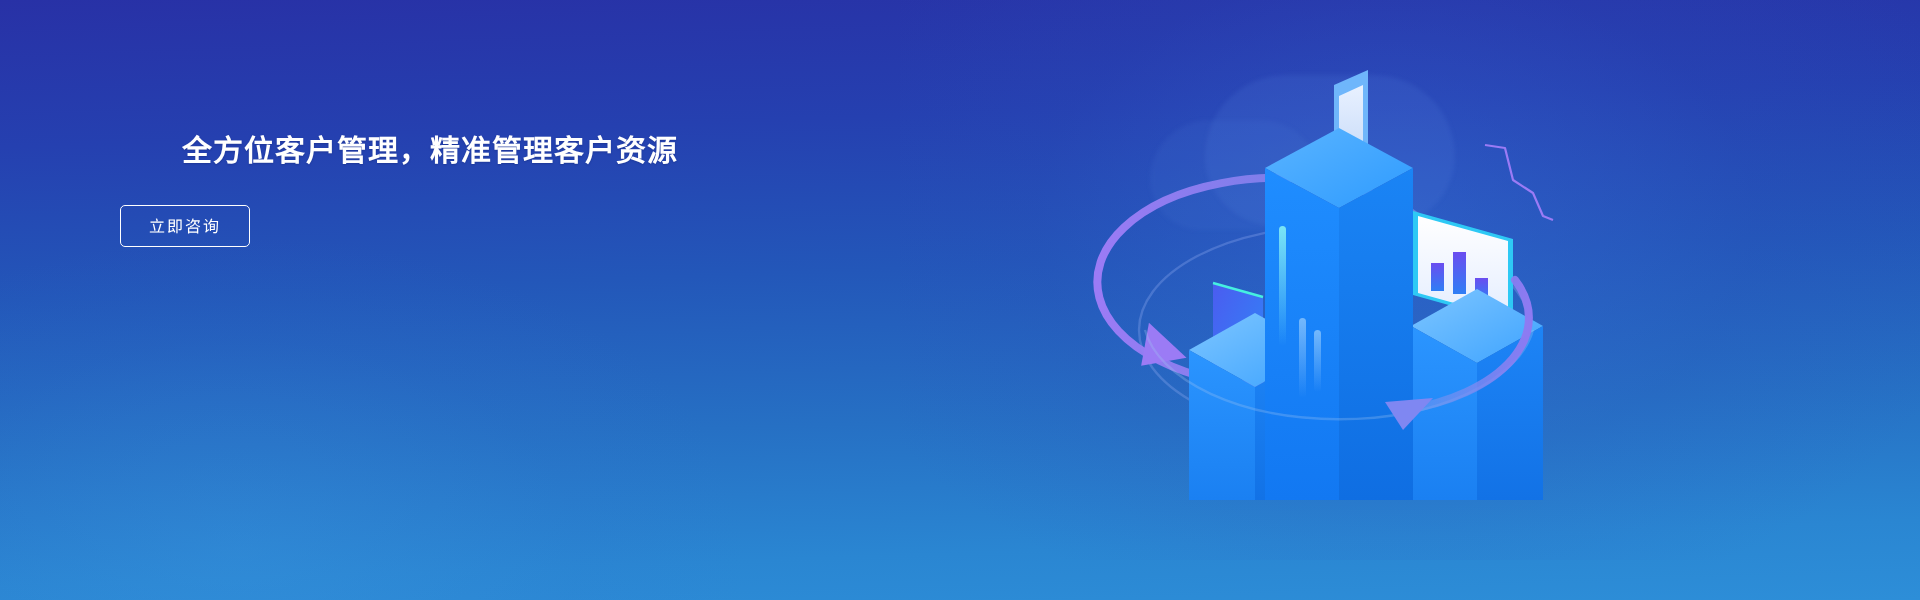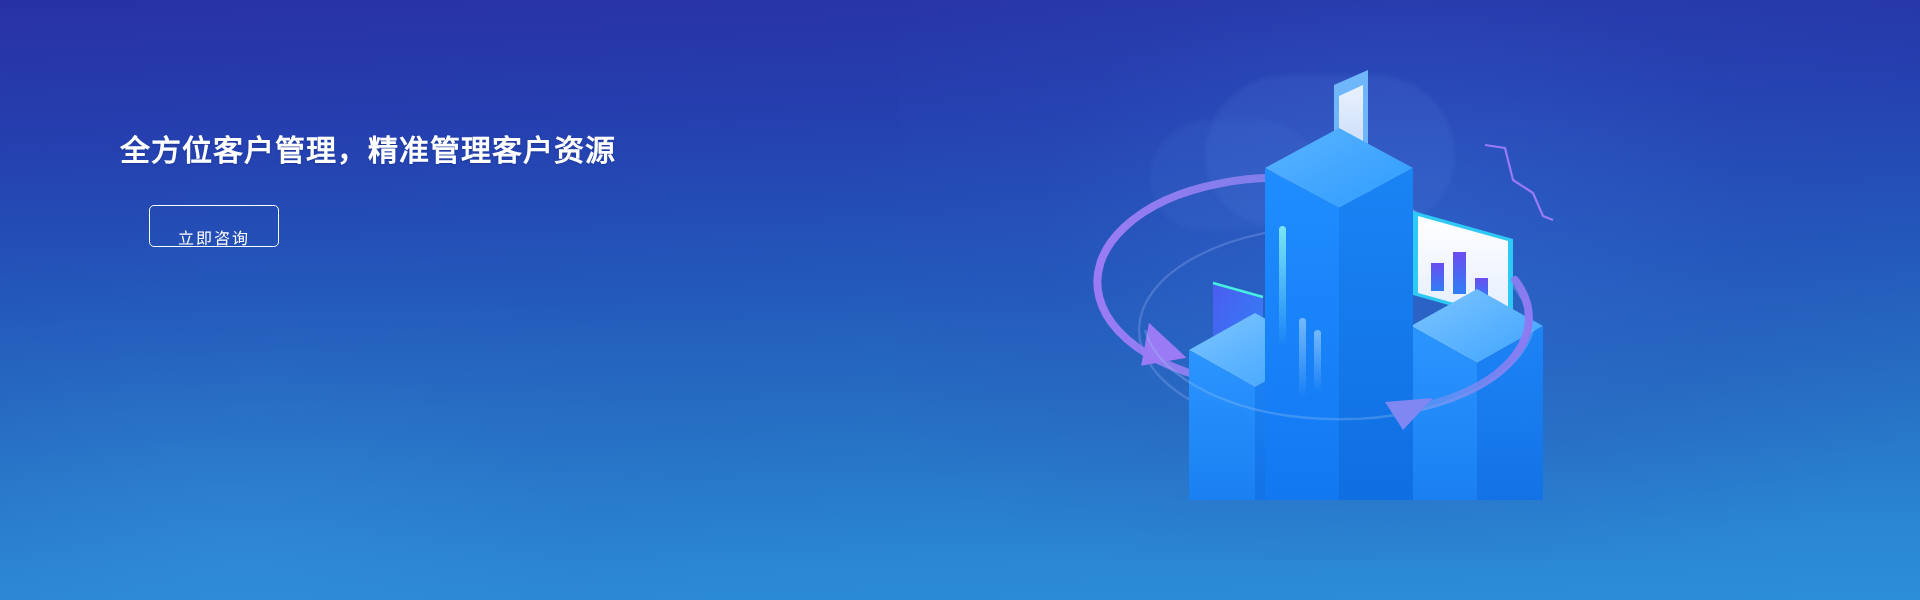--- a/index.html
+++ b/index.html
@@ -32,33 +32,33 @@
     filter:blur(2px);
   }
   .cloud-blob.b2{left:1150px;top:120px;width:170px;height:110px;background:rgba(80,120,220,.13);}
 
   
   .copy{position:absolute;left:120px;top:131px;width:620px;}
   .headline{
     margin:0;color:#ffffff;font-size:30px;line-height:40px;
     font-weight:bold;letter-spacing:1px;
     text-shadow:0 1px 2px rgba(10,20,80,.25);
+    text-align:center;
   }
   .subtext{
     margin:22px 0 0 0;color:#eaf2ff;font-size:15px;line-height:23px;
     max-width:482px;letter-spacing:.3px;opacity:.95;
   }
   .cta{
     display:inline-block;margin-top:34px;
-    padding:12px 28px;height:42px;line-height:42px;
+    padding:0 28px;height:42px;line-height:42px;
     border:1px solid #ffffff;border-radius:5px;
     color:#ffffff;font-size:16px;letter-spacing:2px;
     background:transparent;cursor:pointer;box-sizing:border-box;
     font-family:"Liberation Sans","DejaVu Sans",sans-serif;
-    margin-left:29px;
   }
 
   
   .illus{position:absolute;left:1085px;top:30px;width:480px;height:470px;}
   .illus svg{display:block;width:480px;height:470px;overflow:visible;}
 </style>
 </head>
 <body>
 
 <div class="banner">

